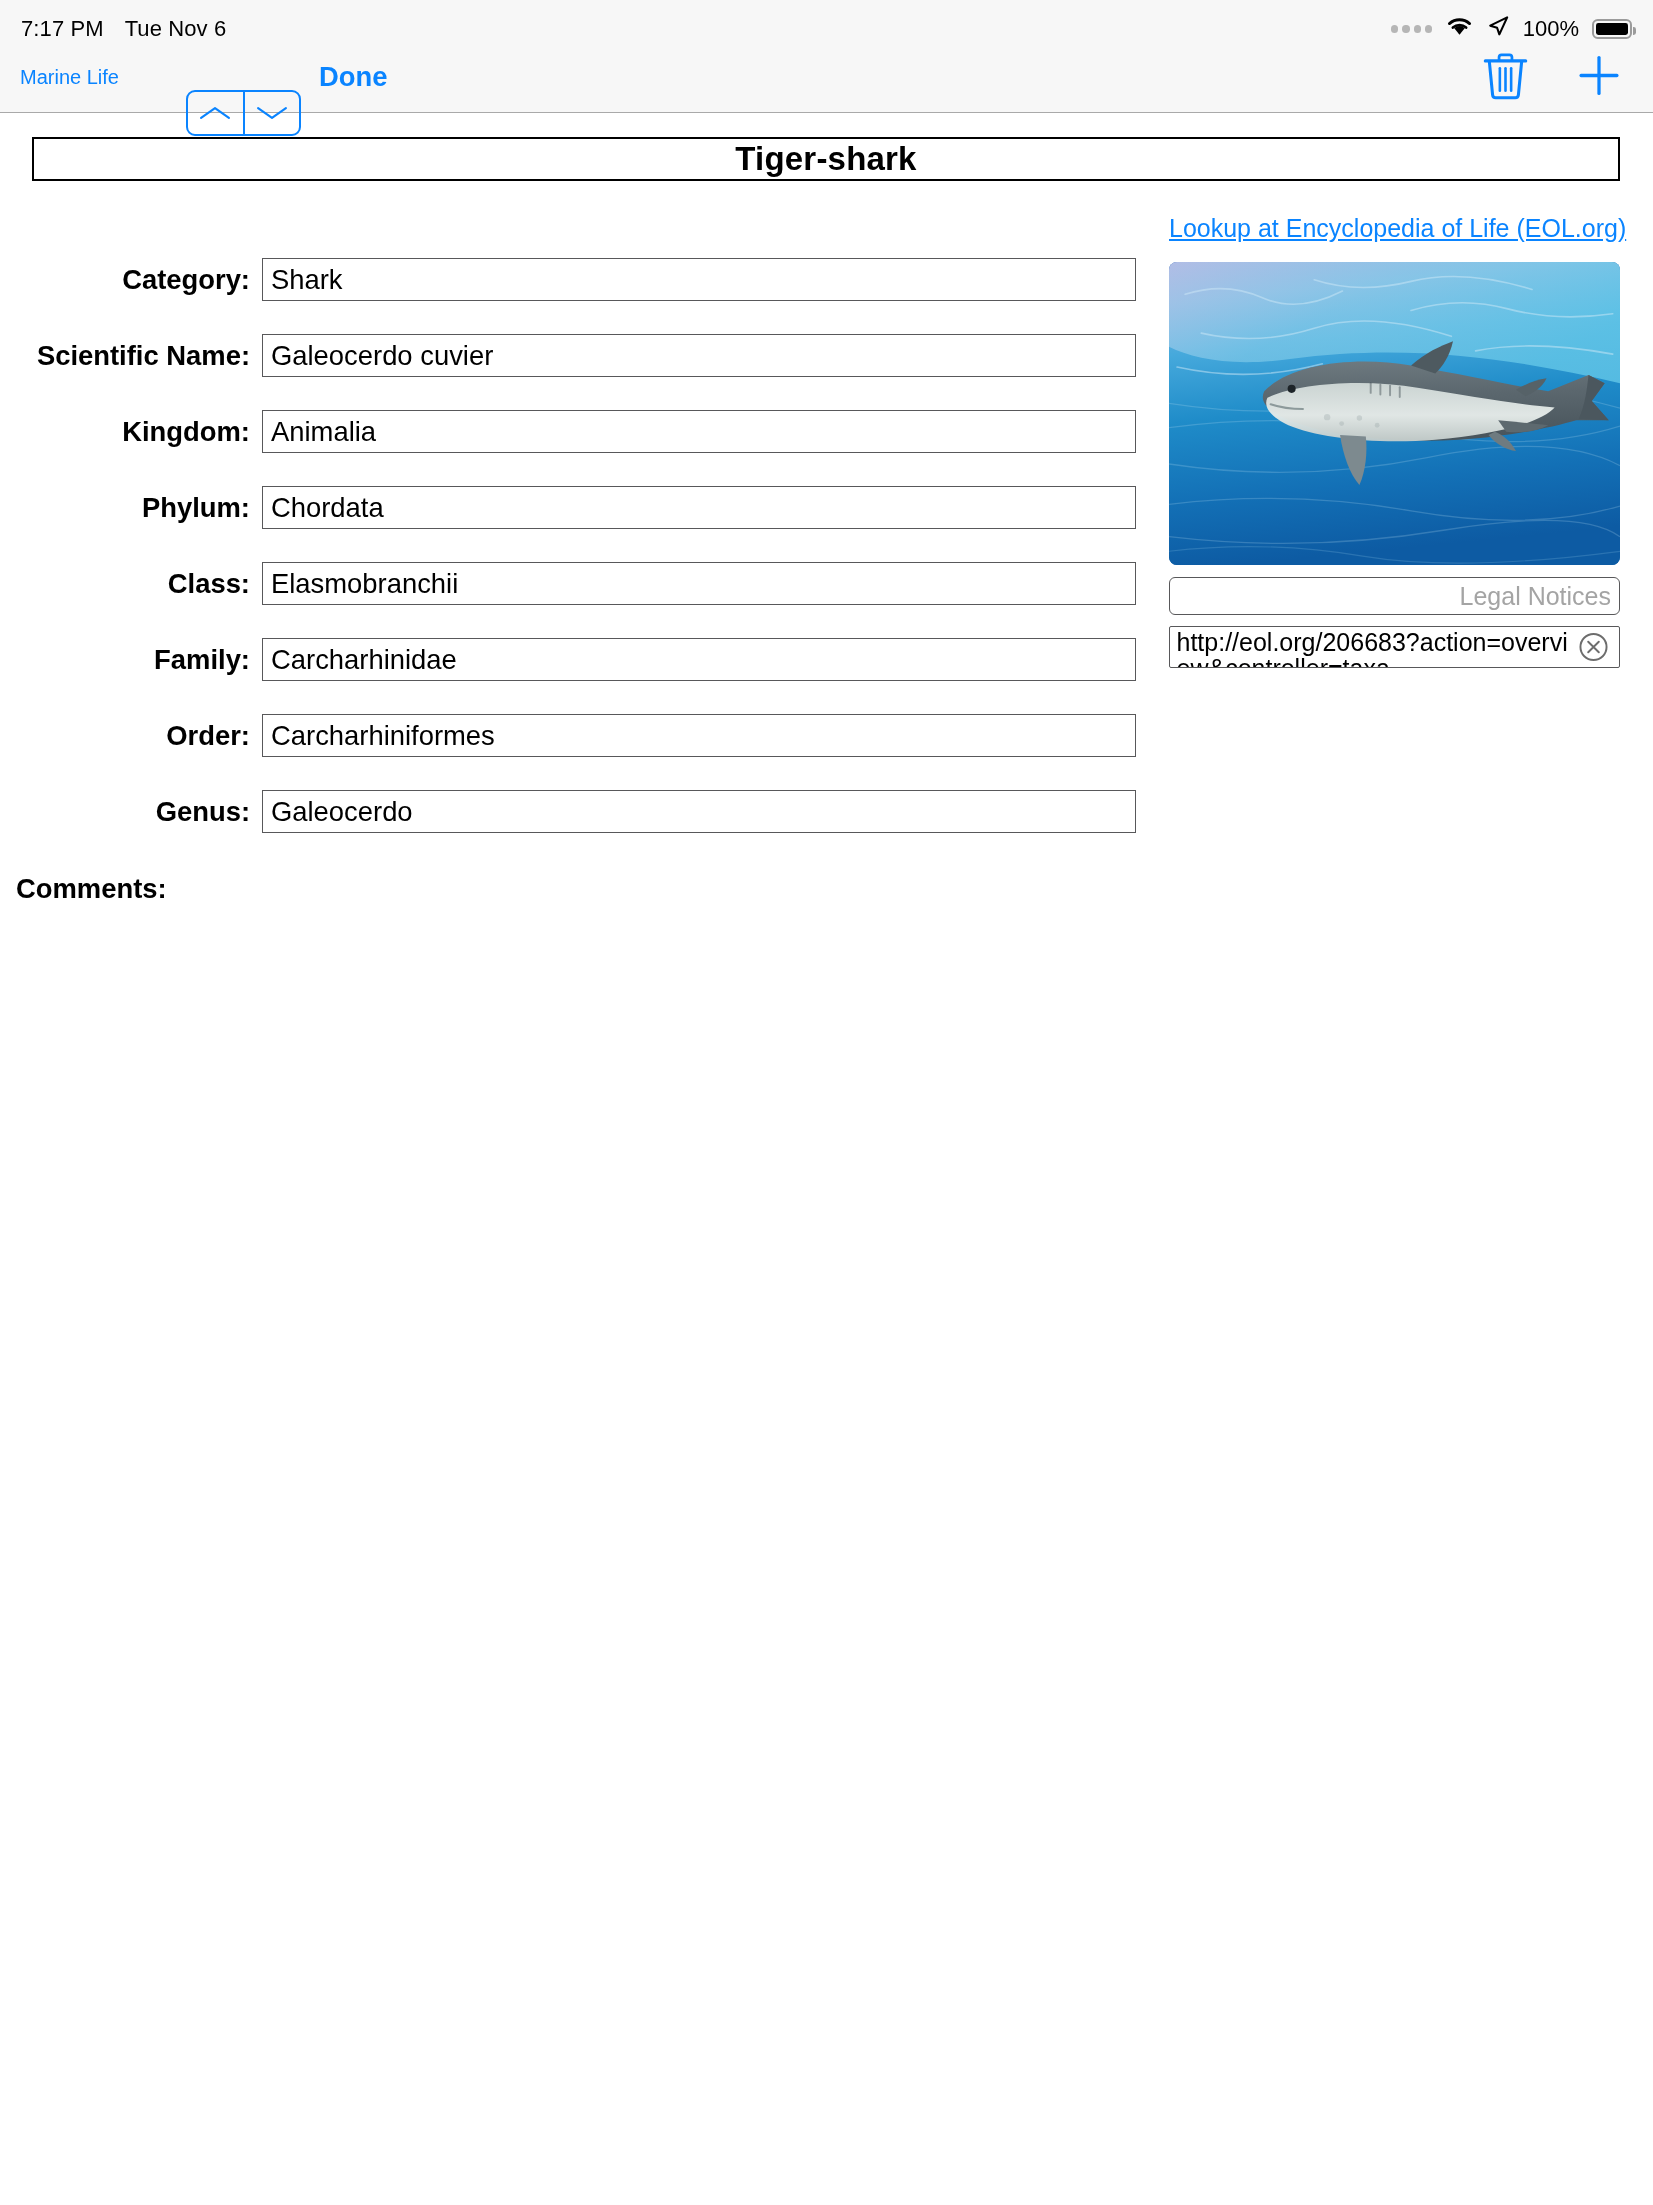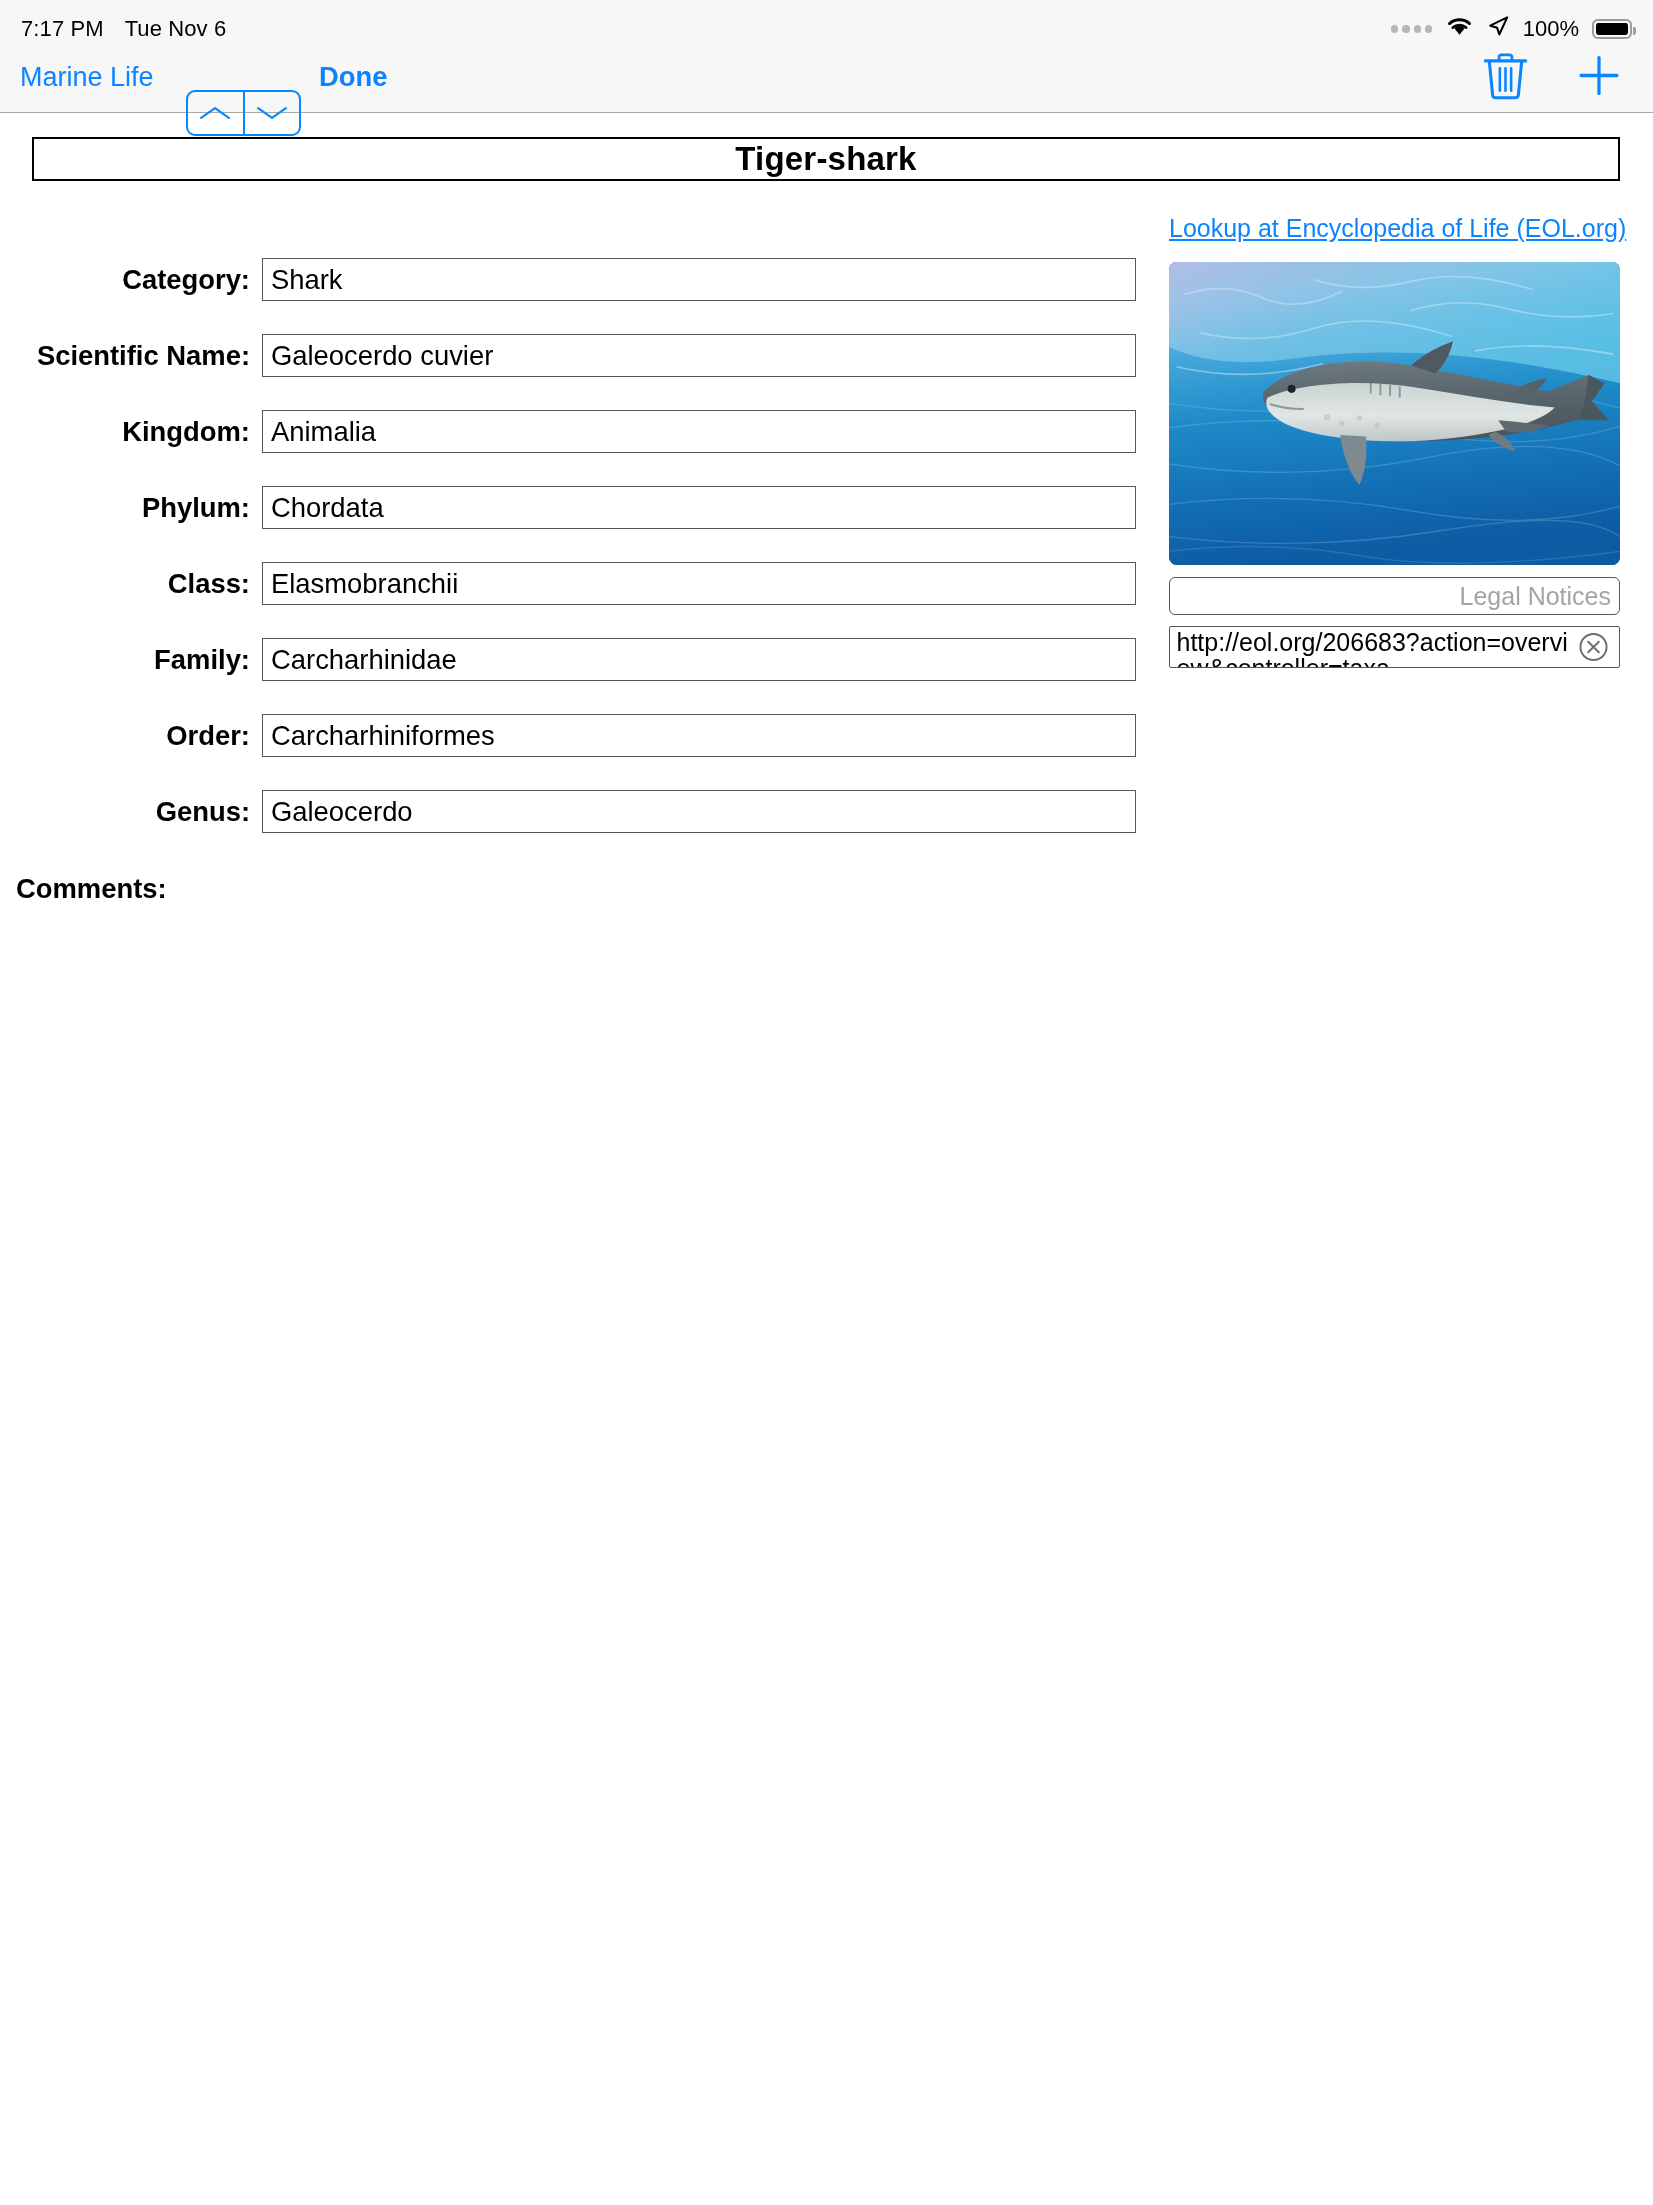--- a/index.html
+++ b/index.html
@@ -38,21 +38,21 @@
   .battery-fill{ height:100%; width:100%; background:#000; border-radius:2.4px; }
 
   
   #toolbar{
     position:absolute; left:0; top:42px; width:1653px; height:71px;
     background:#f7f7f7;
     border-bottom:1.2px solid #a9a9a9;
   }
   #back-link{
     position:absolute; left:20px; top:50%; transform:translateY(-50%);
-    font-size:27px; color:#0a84ff; white-space:nowrap;
+    font-size:20px; color:#0a84ff; white-space:nowrap;
   }
   #prev-next-control{
     position:absolute; left:186px; top:48px;
     width:115px; height:46px;
     border:2px solid #0a84ff; border-radius:9px;
     display:flex; overflow:hidden; background:transparent;
   }
   .seg-btn{
     flex:1; display:flex; align-items:center; justify-content:center;
   }

